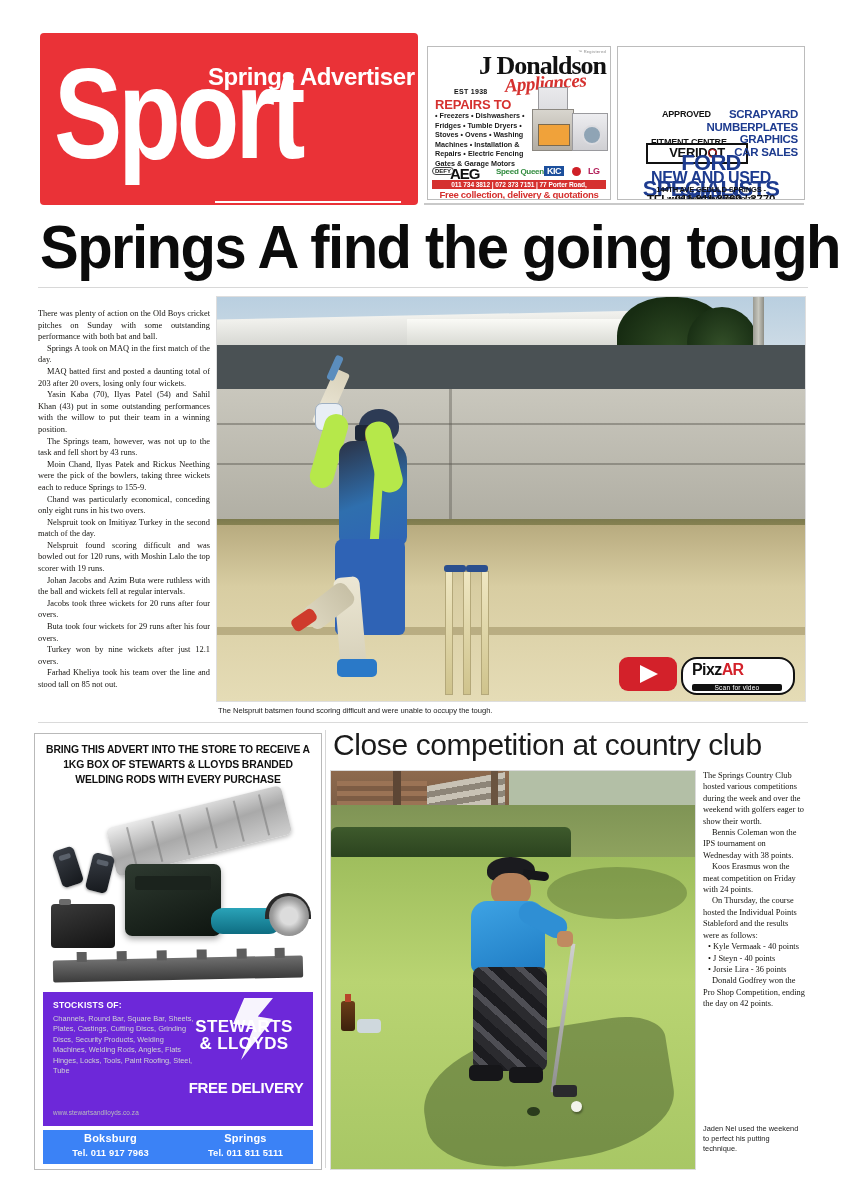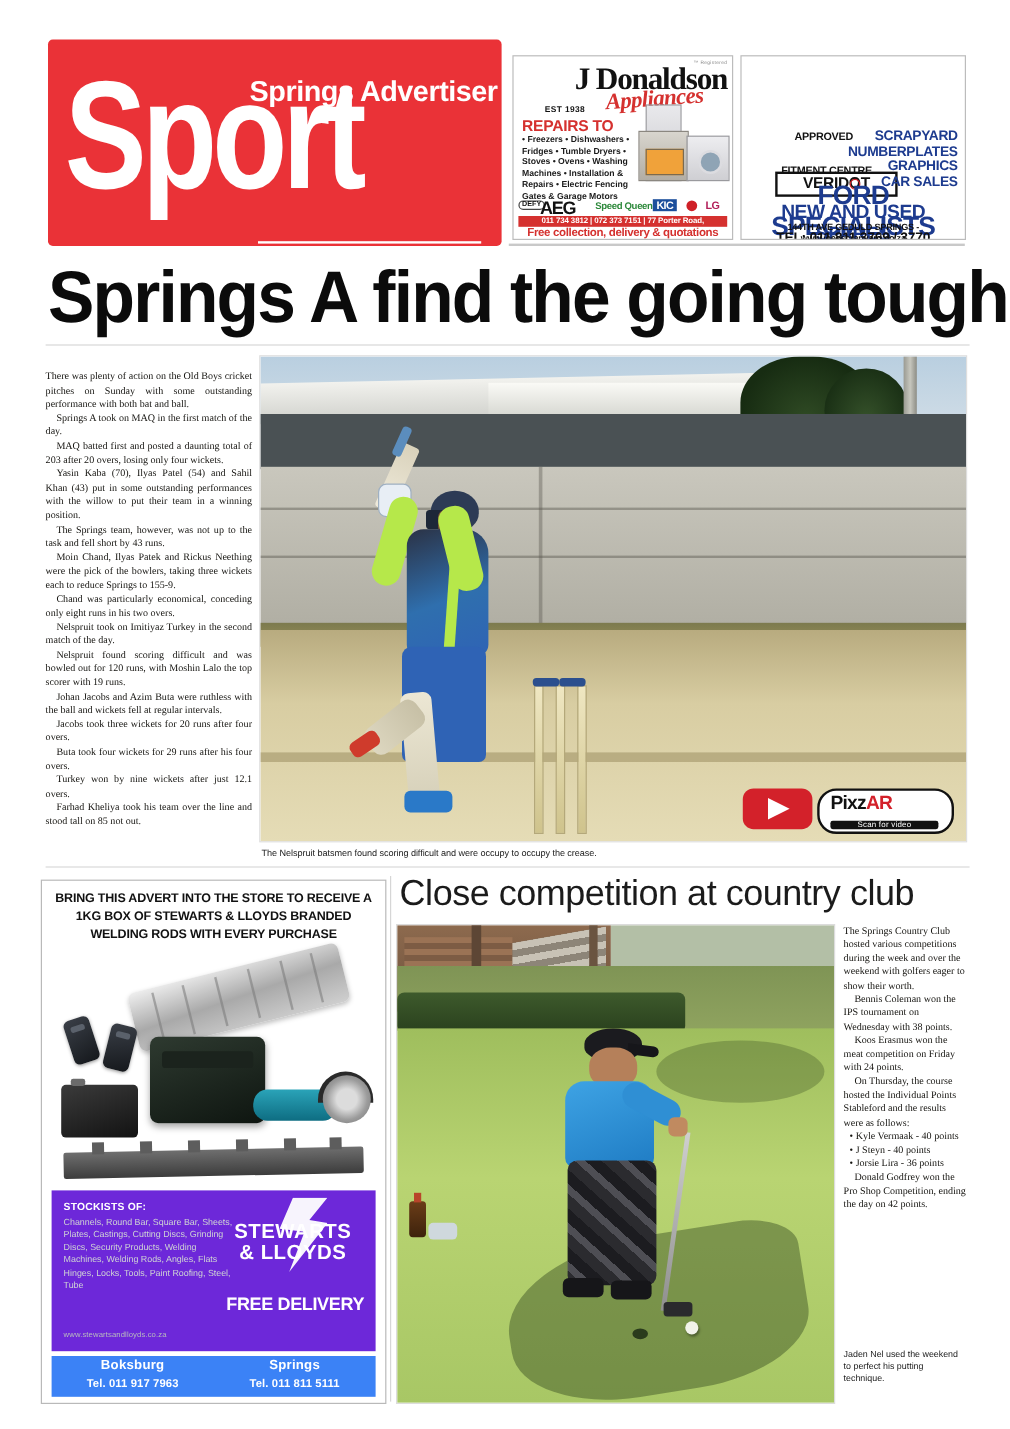--- a/index.html
+++ b/index.html
@@ -312,21 +312,21 @@
       <div class="bm-shoe2"></div>
     </div>
     <div class="pixzar">
       <div class="pz-play"></div>
       <div class="pz-box">
         <div class="pz-name"><span>Pixz</span><span class="pz-ar">AR</span></div>
         <div class="pz-scan">Scan for video</div>
       </div>
     </div>
   </div>
-  <div class="cap1">The Nelspruit batsmen found scoring difficult and were occupy to occupy the crease.</div>
+  <div class="cap1">The Nelspruit batsmen found scoring difficult and were unable to occupy the tough.</div>
 
   <div class="rule-mid"></div>
   <div class="vline"></div>
 
   <div class="ad-sl">
     <div class="sl-head">BRING THIS ADVERT INTO THE STORE TO RECEIVE A 1KG BOX OF STEWARTS &amp; LLOYDS BRANDED WELDING RODS WITH EVERY PURCHASE</div>
     <div class="sl-photo">
       <div class="rods">
           <i style="left:20px"></i>
           <i style="left:46px"></i>

